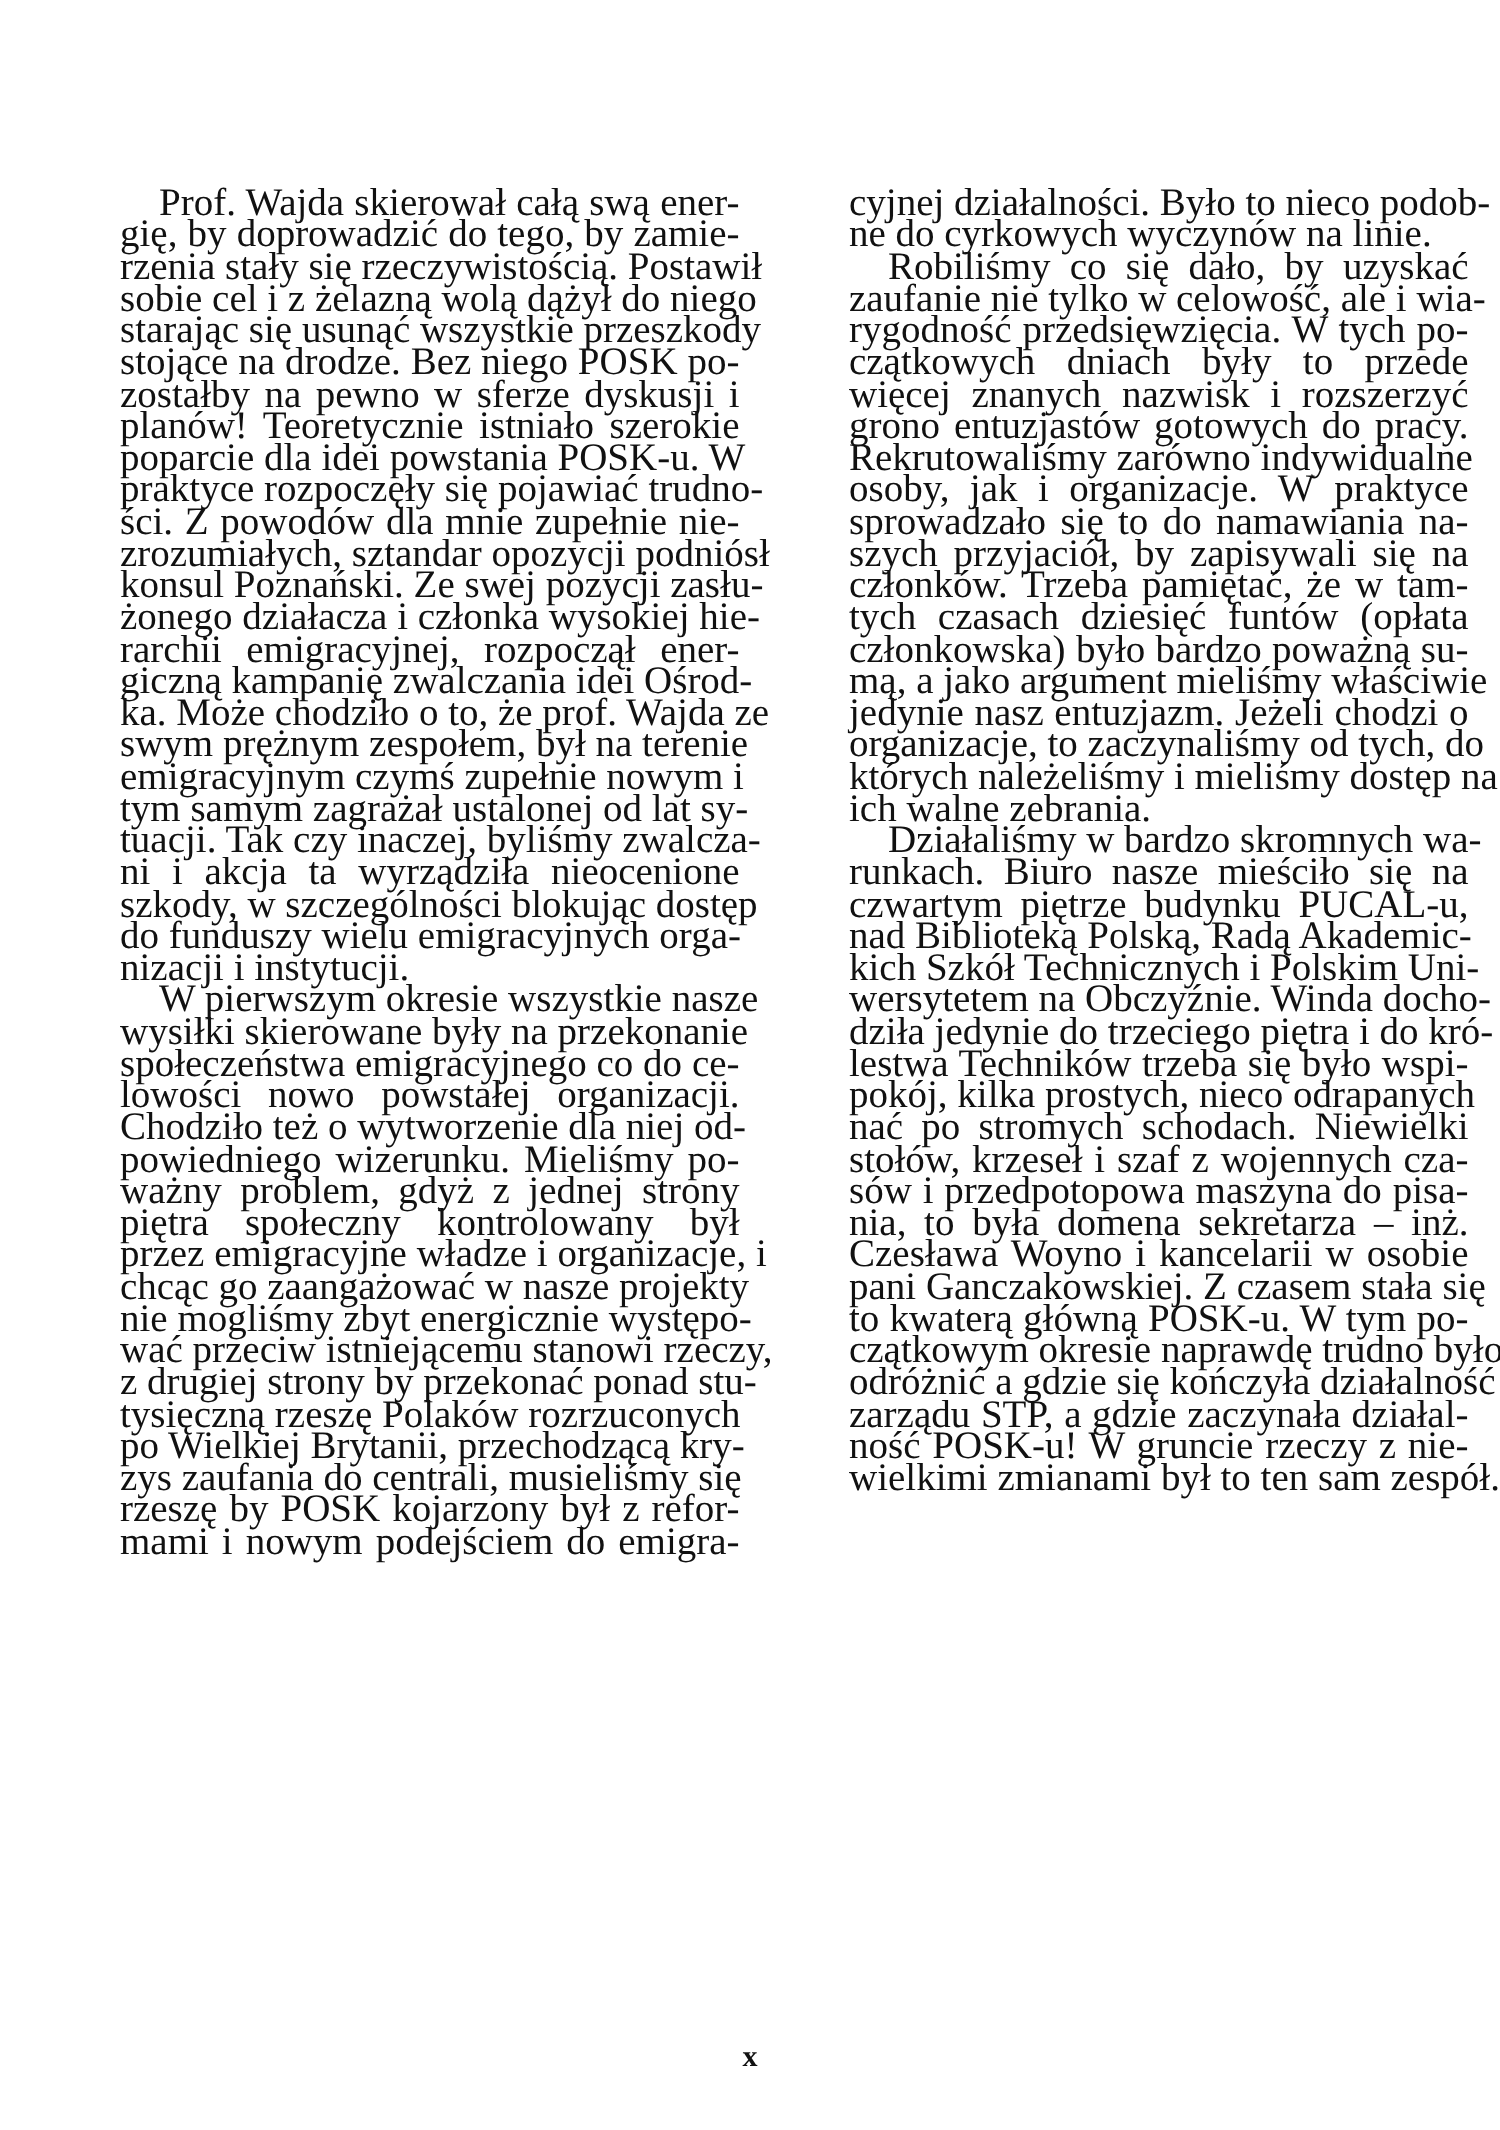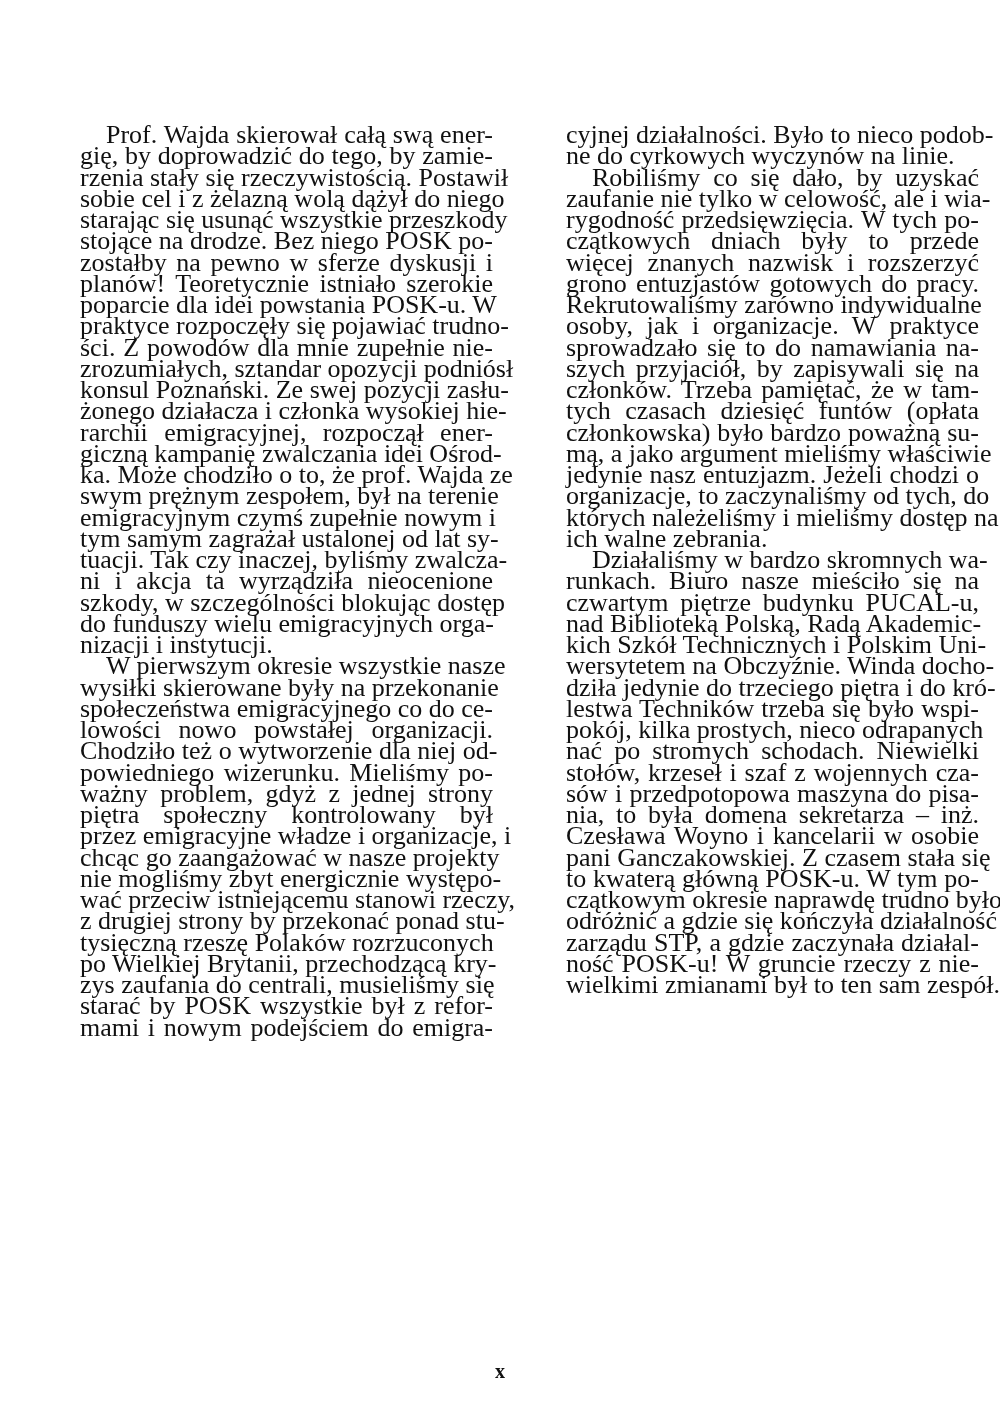--- a/index.html
+++ b/index.html
@@ -87,21 +87,21 @@
     <span class="line">ważny problem, gdyż z jednej strony</span>
     <span class="line">piętra społeczny kontrolowany był</span>
     <span class="line">przez emigracyjne władze i organizacje, i</span>
     <span class="line">chcąc go zaangażować w nasze projekty</span>
     <span class="line">nie mogliśmy zbyt energicznie występo-</span>
     <span class="line">wać przeciw istniejącemu stanowi rzeczy,</span>
     <span class="line">z drugiej strony by przekonać ponad stu-</span>
     <span class="line">tysięczną rzeszę Polaków rozrzuconych</span>
     <span class="line">po Wielkiej Brytanii, przechodzącą kry-</span>
     <span class="line">zys zaufania do centrali, musieliśmy się</span>
-    <span class="line">starać by POSK wszystkie był z refor-</span>
+    <span class="line">rzeszę by POSK kojarzony był z refor-</span>
     <span class="line">mami i nowym podejściem do emigra-</span>
   </div>
 <div id="col-right" class="column">
     <span class="line">cyjnej działalności. Było to nieco podob-</span>
     <span class="line last">ne do cyrkowych wyczynów na linie.</span>
     <span class="line indent">Robiliśmy co się dało, by uzyskać</span>
     <span class="line">zaufanie nie tylko w celowość, ale i wia-</span>
     <span class="line">rygodność przedsięwzięcia. W tych po-</span>
     <span class="line">czątkowych dniach były to przede</span>
     <span class="line">więcej znanych nazwisk i rozszerzyć</span>

